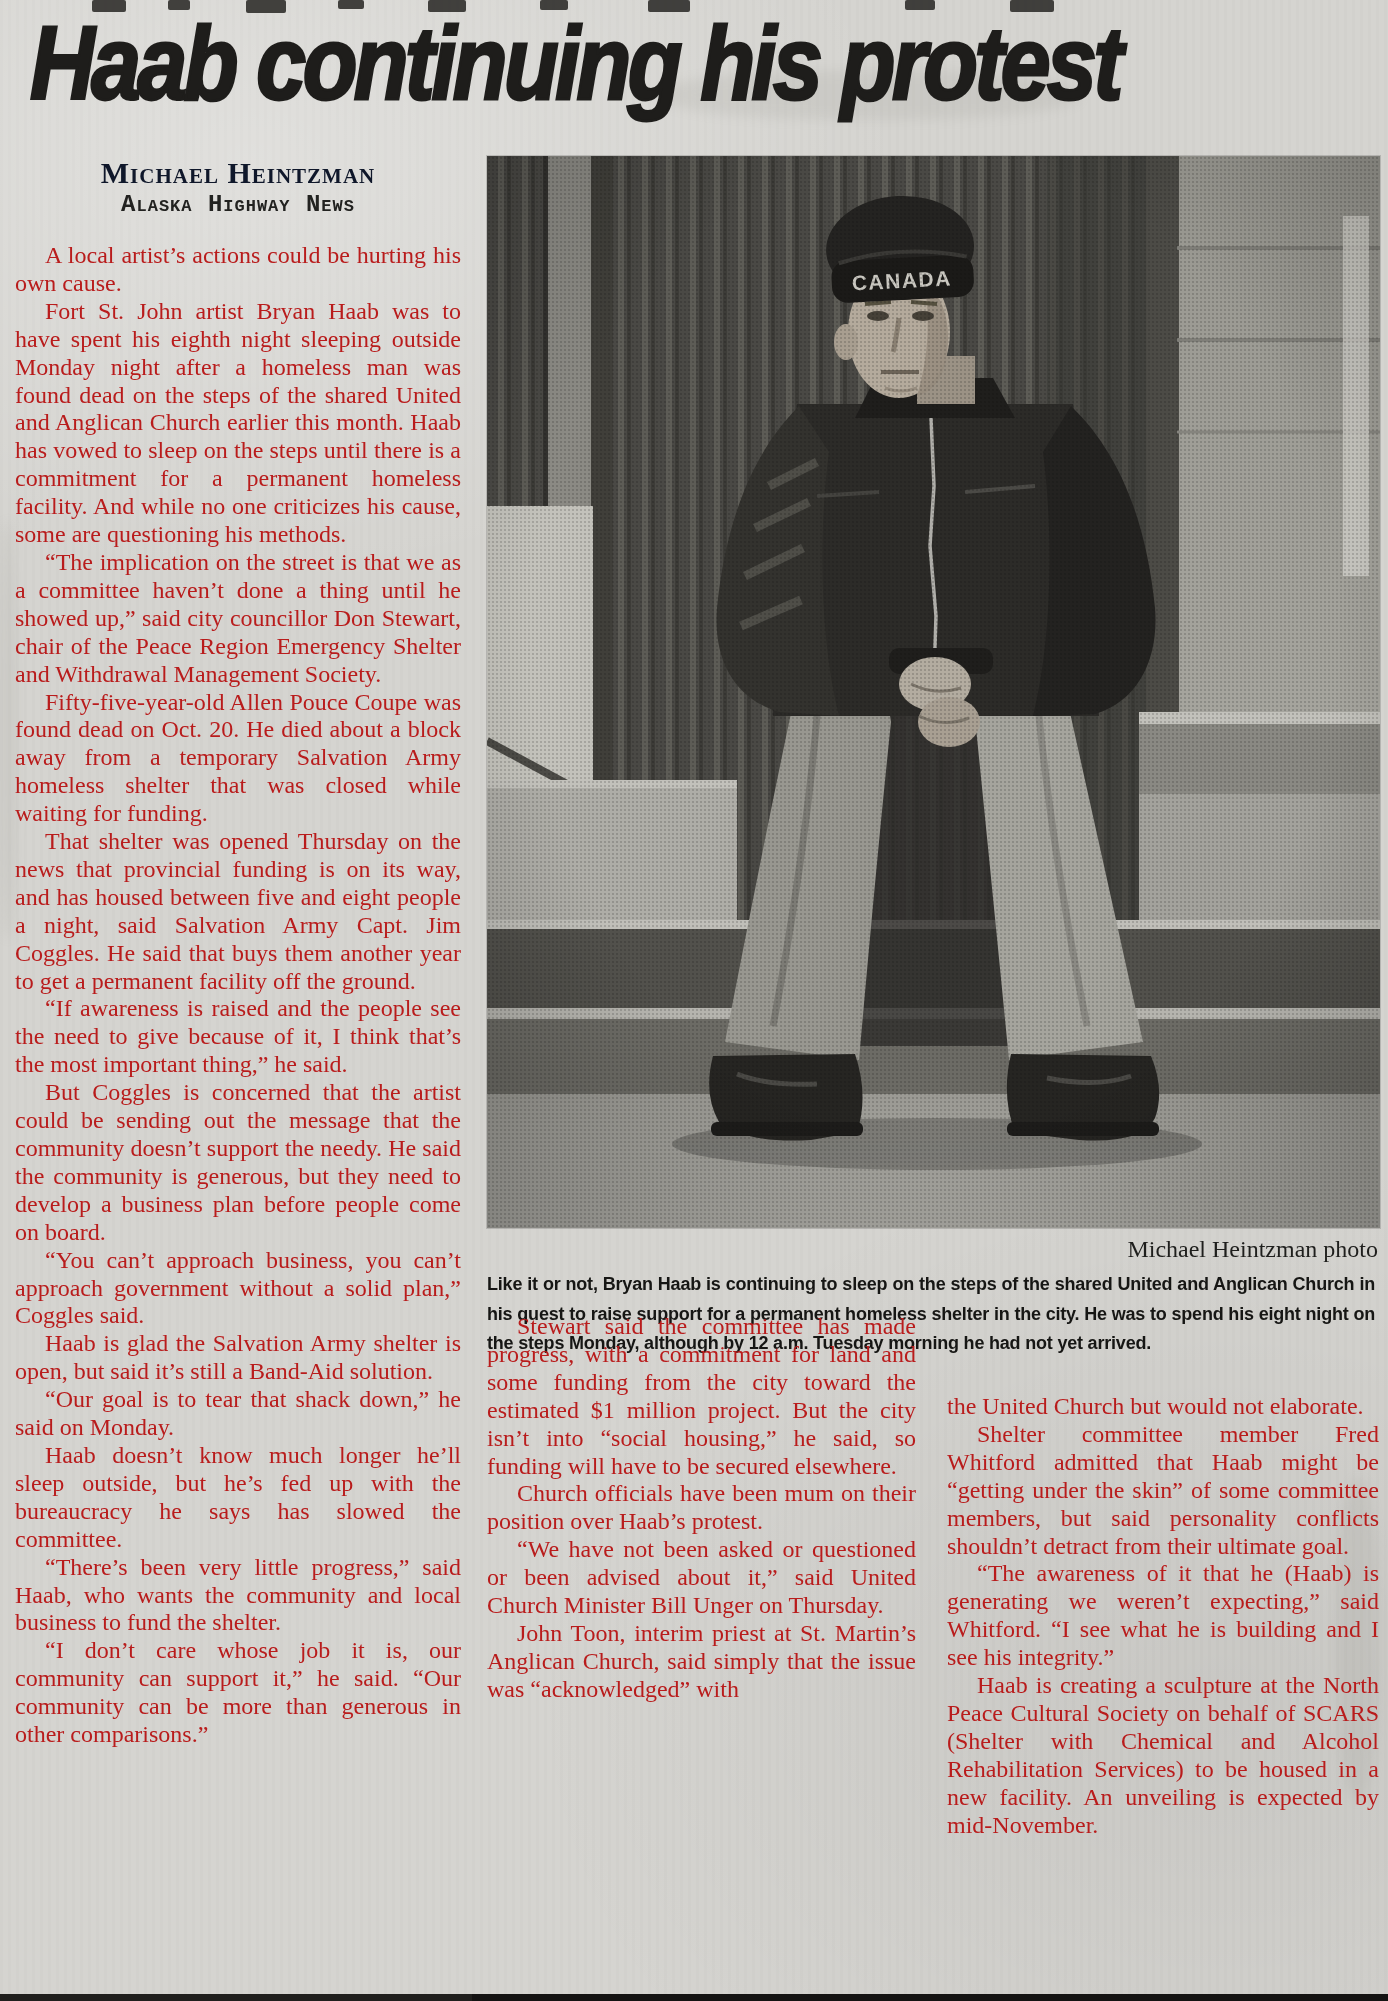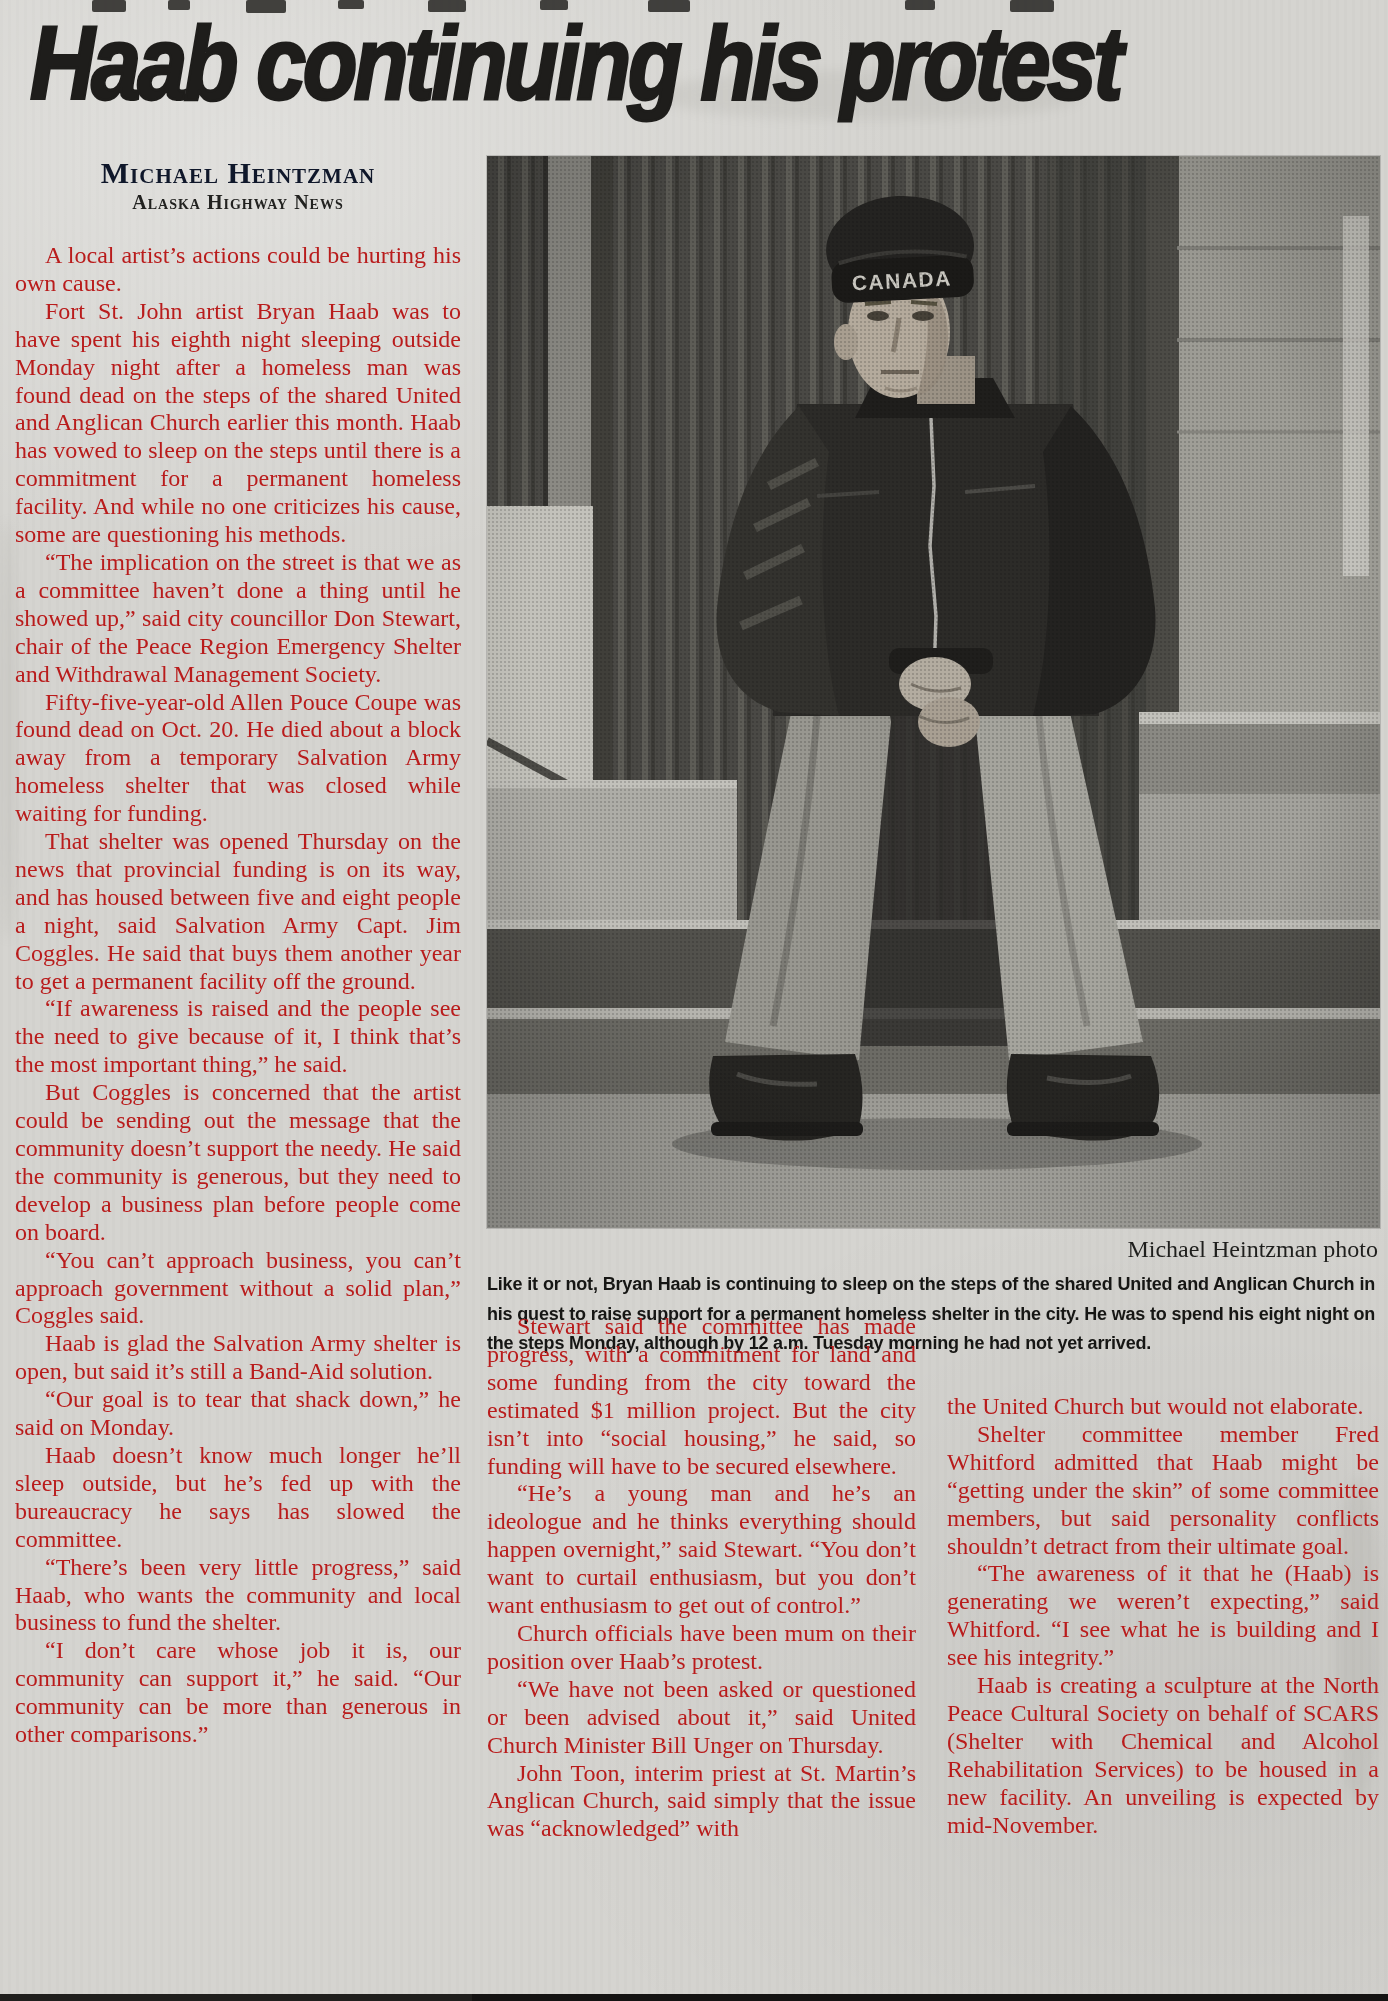--- a/index.html
+++ b/index.html
@@ -20,22 +20,22 @@
     letter-spacing:-4px; white-space:nowrap;
     color:#1e1d1b; -webkit-text-stroke:3px #1e1d1b;
     transform:scaleX(.86); transform-origin:left top;
   }
   .byline { position:absolute; left:15px; top:156px; width:446px; text-align:center; }
   .byline-name {
     font-family:"Liberation Serif", serif; font-variant:small-caps;
     font-weight:700; font-size:30px; letter-spacing:1px; color:#0f172a;
   }
   .byline-org {
-    font-family:Liberation Serif, serif; font-variant:small-caps;
-    font-weight:600; font-size:20px; letter-spacing:1px; margin-top:1px; color:#222220;
+    font-family:Liberation Mono, monospace; font-variant:small-caps;
+    font-weight:600; font-size:24px; letter-spacing:1px; margin-top:1px; color:#222220;
   }
   .col {
     position:absolute; font-size:24px; line-height:27.9px;
     text-align:justify; overflow:hidden; color:#b91c1c;
   }
   .col p { margin:0; text-indent:30px; }
   .col p.cont { text-indent:0; }
   .col1 { left:15px;  top:242px;  width:446px; height:1748px; }
   .col2 { left:487px; top:1313px; width:429px; height:603px; }
   .col3 { left:947px; top:1393px; width:432px; height:603px; }
@@ -226,21 +226,20 @@
 
     <rect width="893" height="1072" fill="url(#vign)"></rect>
   </svg>
 </figure>
 
 <div class="credit">Michael Heintzman photo</div>
 <div class="caption">Like it or not, Bryan Haab is continuing to sleep on the steps of the shared United and Anglican Church in his quest to raise support for a permanent homeless shelter in the city. He was to spend his eight night on the steps Monday, although by 12 a.m. Tuesday morning he had not yet arrived.</div>
 
 <div class="col col2">
     <p>Stewart said the committee has made progress, with a commitment for land and some funding from the city toward the estimated $1 million project. But the city isn’t into “social housing,” he said, so funding will have to be secured elsewhere.</p>
-    <p>“He’s a young man and he’s an ideologue and he thinks everything should happen overnight,” said Stewart. “You don’t want to curtail enthusiasm, but you don’t want enthusiasm to get out of control.”</p>
     <p>Church officials have been mum on their position over Haab’s protest.</p>
     <p>“We have not been asked or questioned or been advised about it,” said United Church Minister Bill Unger on Thursday.</p>
     <p>John Toon, interim priest at St. Martin’s Anglican Church, said simply that the issue was “acknowledged” with</p>
   </div>
 <div class="col col3">
     <p class="cont">the United Church but would not elaborate.</p>
     <p>Shelter committee member Fred Whitford admitted that Haab might be “getting under the skin” of some committee members, but said personality conflicts shouldn’t detract from their ultimate goal.</p>
     <p>“The awareness of it that he (Haab) is generating we weren’t expecting,” said Whitford. “I see what he is building and I see his integrity.”</p>
     <p>Haab is creating a sculpture at the North Peace Cultural Society on behalf of SCARS (Shelter with Chemical and Alcohol Rehabilitation Services) to be housed in a new facility. An unveiling is expected by mid-November.</p>
   </div>

